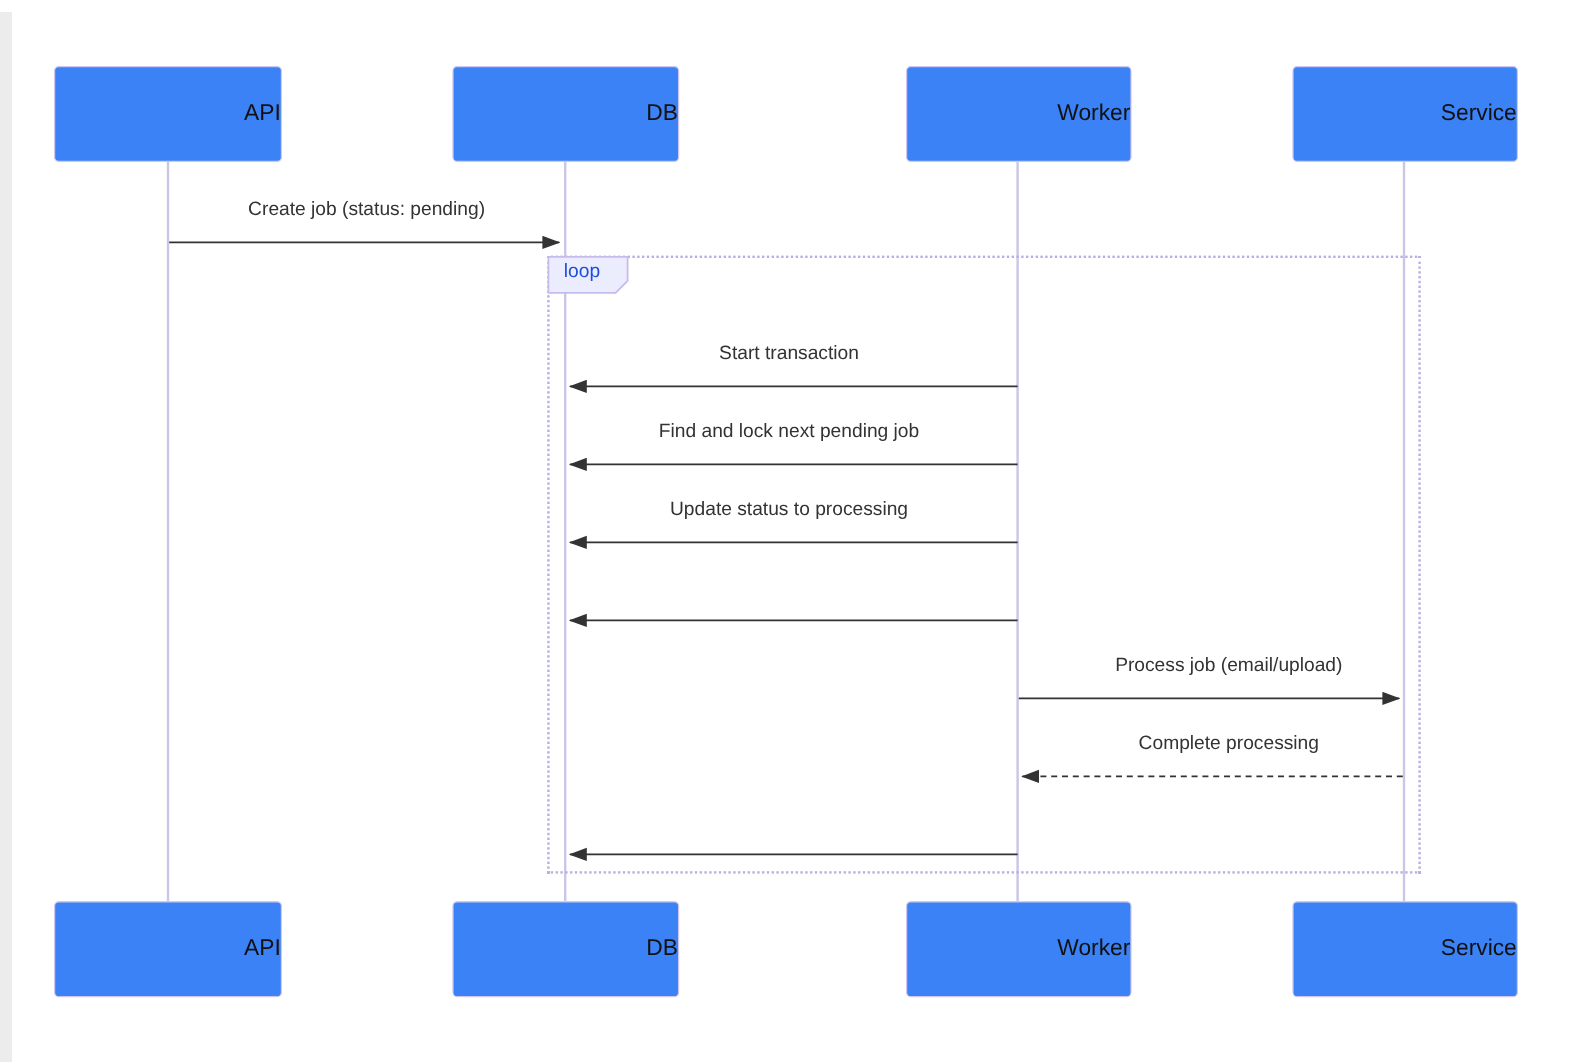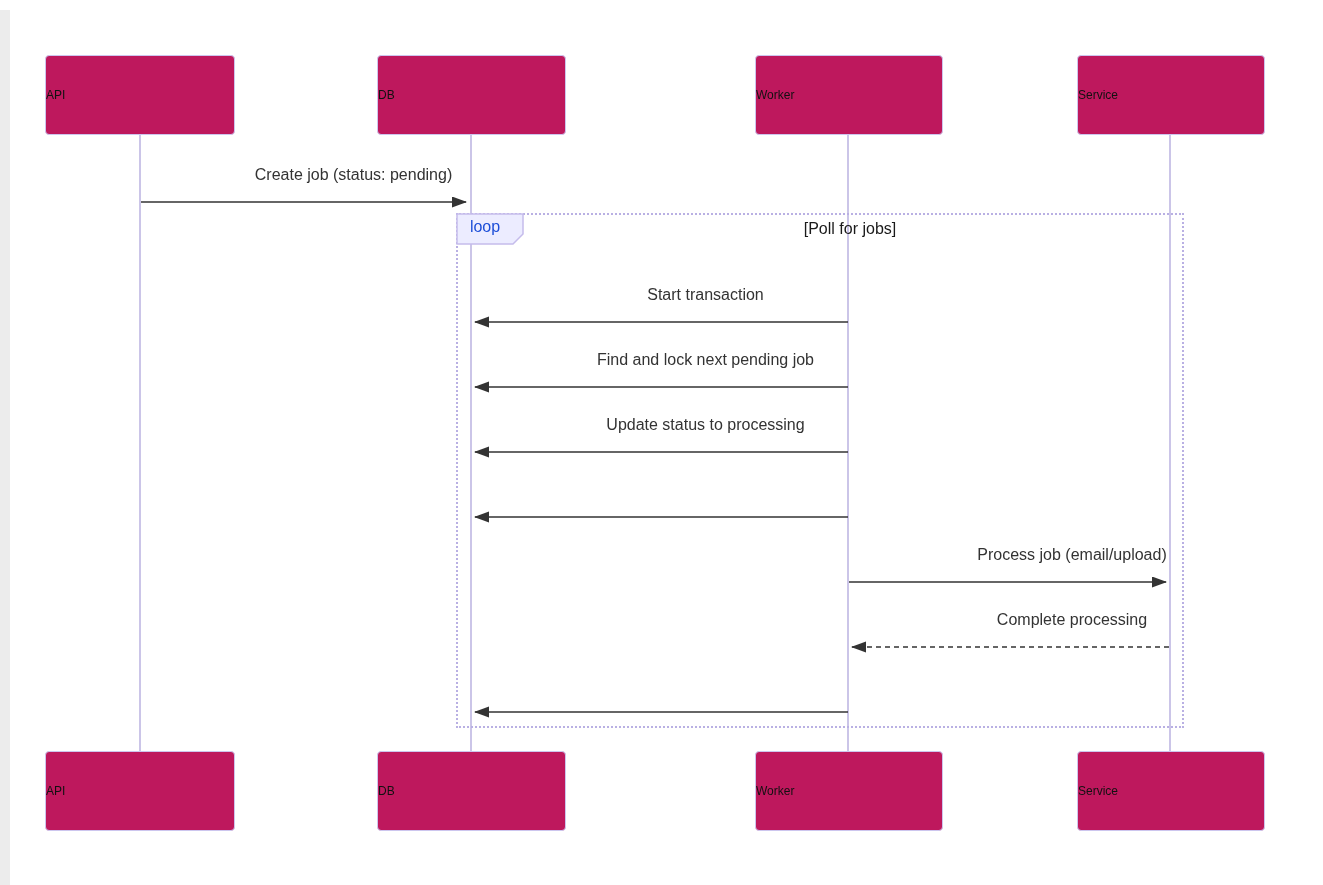--- a/index.html
+++ b/index.html
@@ -13,27 +13,27 @@
   }
   .left-strip {
     position: absolute;
     left: 0; top: 10px;
     width: 10px; height: 875px;
     background: #ececec;
   }
   .actor-box {
     position: absolute;
     width: 188px; height: 80px;
-    background: #be185d;
+    background: #3b82f6;
     border: 1px solid #cdc6ee;
     border-radius: 4px;
     display: flex;
     align-items: center;
-    justify-content: flex-start;
-    font-size: 12px;
+    justify-content: flex-end;
+    font-size: 19px;
     color: #111111;
     box-sizing: border-box;
   }
   .lifeline {
     position: absolute;
     top: 135px;
     width: 2px;
     height: 616px;
     background: #cbc5e8;
   }
@@ -65,21 +65,20 @@
     font-weight: 500;
     color: #1a1a1a;
   }
   .msg-label {
     position: absolute;
     height: 22px;
     text-align: center;
     font-size: 16px;
     color: #333333;
     white-space: nowrap;
-    padding-left: 48px;
   }
   .msg-a { left: 140px;  width: 331px; }  
   .msg-b { left: 471px;  width: 373px; }  
   .msg-c { left: 863px;  width: 322px; }  
   #arrow-layer {
     position: absolute;
     left: 0; top: 0;
     pointer-events: none;
   }
 </style>
@@ -93,21 +92,20 @@
   <div class="lifeline" style="left:139px"></div>
   <div class="lifeline" style="left:470px"></div>
   <div class="lifeline" style="left:847px"></div>
   <div class="lifeline" style="left:1169px"></div>
 
   <div class="loop-box"></div>
   <svg class="loop-label-svg" width="70" height="34">
     <polygon points="1,1 67,1 67,21 57,31 1,31" fill="#ececff" stroke="#c5bceb" stroke-width="1.5"></polygon>
   </svg>
   <div class="loop-label-text">loop</div>
-  <div class="loop-condition">[Poll for jobs]</div>
 
   <div class="actor-box" style="left:45px;  top:55px; width:190px;">
       <span>API</span>
     </div>
   <div class="actor-box" style="left:377px; top:55px; width:189px;">
       <span>DB</span>
     </div>
   <div class="actor-box" style="left:755px; top:55px;">
       <span>Worker</span>
     </div>

